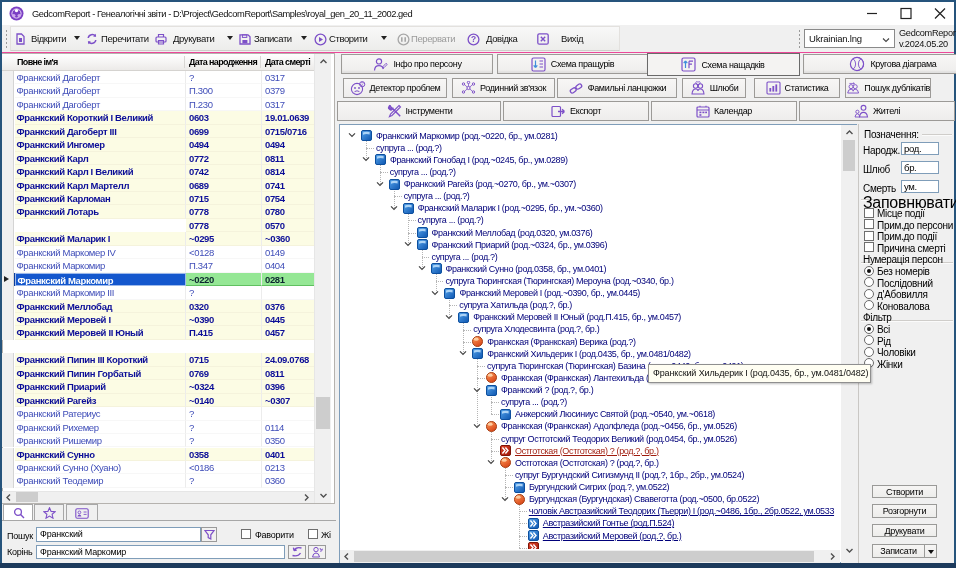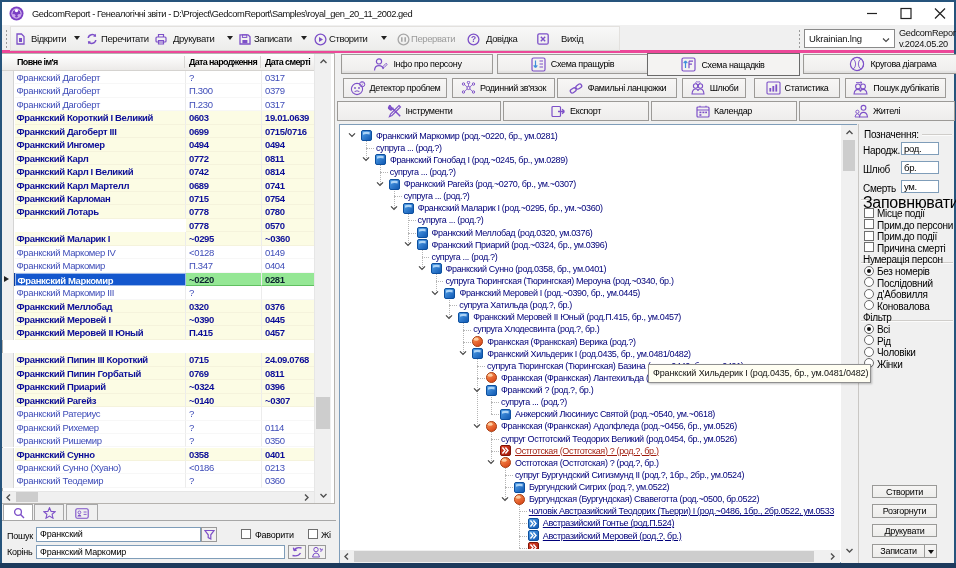--- a/index.html
+++ b/index.html
@@ -5,21 +5,21 @@
 body{font-family:"Liberation Sans",sans-serif;font-size:9.5px;letter-spacing:-0.3px;color:#000;background:#fff;position:relative}
 .abs{position:absolute}
 
 #frame{position:absolute;left:0;top:0;width:956px;height:568px;border-left:2px solid #26547c;border-right:2px solid #26547c;border-top:2px solid #26547c;background:#f0f0f0}
 #botborder{position:absolute;left:0;top:563px;width:956px;height:5px;background:#1c3a5c}
 
 #title{position:absolute;left:2px;top:2px;width:952px;height:23px;background:#fff}
 #title .txt{position:absolute;left:30px;top:7px;font-size:9.3px;letter-spacing:-0.42px;color:#101010}
 .wbtn{position:absolute;top:0;width:34px;height:23px;color:#222}
 
-#tbar{position:absolute;left:2px;top:25px;width:952px;height:28px;background:#f0f0f0;border-bottom:3px solid #ec4899}
+#tbar{position:absolute;left:2px;top:25px;width:952px;height:28px;background:#f0f0f0;border-bottom:1px solid #ec4899}
 #tbar .panel{position:absolute;left:8px;top:1px;width:610px;height:25px;background:linear-gradient(#f8f8f8,#ededeb);border:1px solid #e3e1de;border-bottom-color:#cfcdca}
 .grip{position:absolute;top:4px;width:3px;height:19px;background-image:radial-gradient(circle,#9a9a9a 34%, transparent 40%);background-size:3px 4px}
 .tbt{position:absolute;top:3px;height:20px;display:flex;align-items:center;font-size:9.5px;letter-spacing:-0.4px;color:#111;white-space:nowrap}
 #tbar .abs{position:absolute}
 .dda{width:0;height:0;border-left:3.5px solid transparent;border-right:3.5px solid transparent;border-top:4px solid #222;position:absolute;top:11px}
 .gray{color:#9b9b9b}
 #langbox{position:absolute;left:802px;top:4px;width:91px;height:19px;background:#fff;border:1px solid #8a8a8a;font-size:9.5px;letter-spacing:-0.2px;line-height:17px;padding-left:4px;color:#111}
 #ver{position:absolute;left:897px;top:3px;font-size:9.2px;letter-spacing:-0.3px;line-height:11px;color:#111}
 
 #leftpan{position:absolute;left:2px;top:53px;width:334px;height:510px;background:#f0f0f0}
@@ -526,21 +526,21 @@
     </div>
 <div class="rbtn" style="left:418px;top:25px;width:86px">
       <svg width="15" height="14" viewBox="0 0 15 14">
         <rect x="1" y="1" width="13" height="12" rx="1" fill="none" stroke="#7d50c8" stroke-width="1.1"></rect>
         <rect x="3.4" y="7" width="1.8" height="3.6" fill="#7d50c8"></rect>
         <rect x="6.4" y="5" width="1.8" height="5.6" fill="#7d50c8"></rect>
         <rect x="9.4" y="3.4" width="1.8" height="7.2" fill="#7d50c8"></rect>
       </svg>
       <span>Статистика</span>
     </div>
-<div class="rbtn" style="left:509px;top:25px;width:101px">
+<div class="rbtn" style="left:509px;top:25px;width:86px">
       <svg width="17" height="14" viewBox="0 0 17 14">
         <circle cx="6" cy="5.4" r="2.4" fill="none" stroke="#7d50c8" stroke-width="1.1"></circle>
         <circle cx="11" cy="5.4" r="2.4" fill="none" stroke="#7d50c8" stroke-width="1.1"></circle>
         <path d="M2 13 q0.6-4.6 4-4.6 q2.5 0 2.5 2.4 q0-2.4 2.5-2.4 q3.4 0 4 4.6z" fill="none" stroke="#7d50c8" stroke-width="1.1"></path>
         <path d="M4 1.6 h6 M10 1.6 l-1.4-1 M10 1.6 l-1.4 1" stroke="#7d50c8" stroke-width="0.9" fill="none"></path>
       </svg>
       <span>Пошук дублікатів</span>
     </div>
 <div class="rbtn" style="left:1px;top:48px;width:164px">
       <svg width="16" height="14" viewBox="0 0 16 14">

